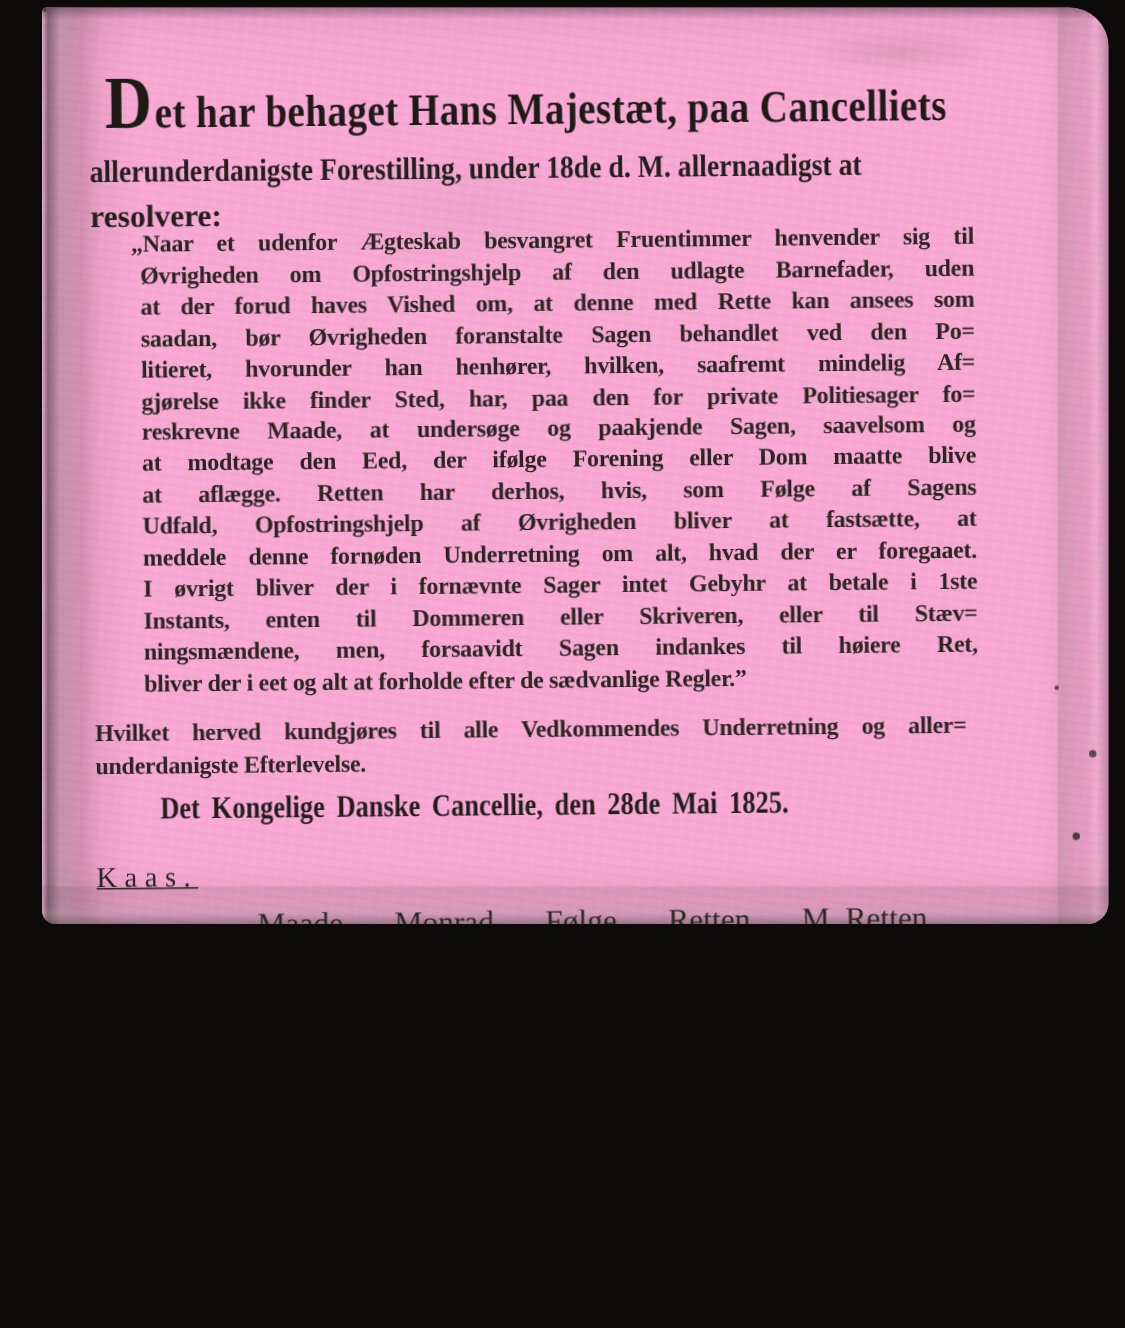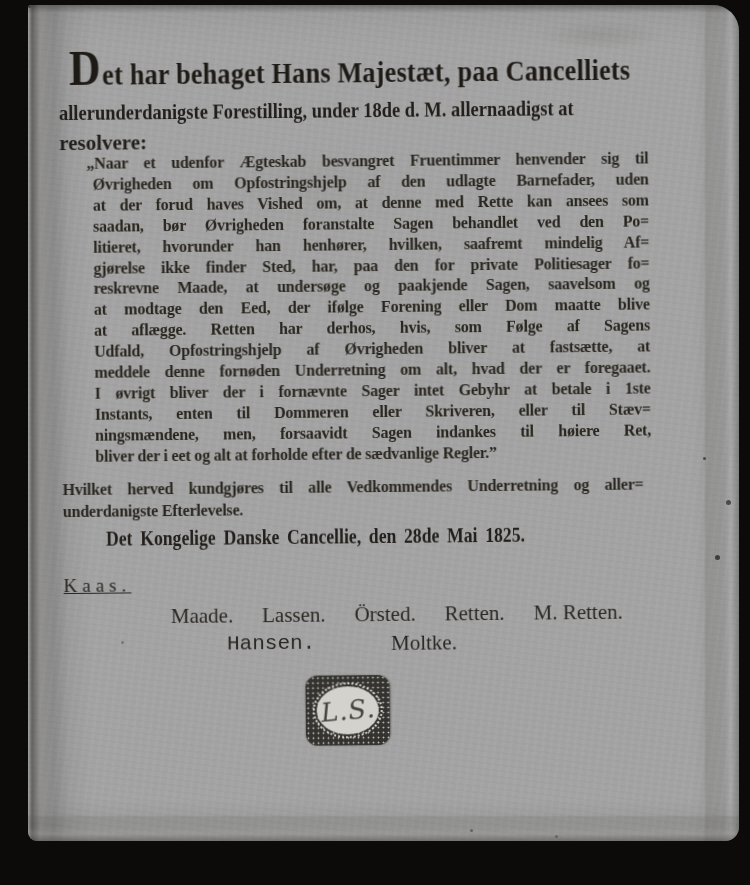--- a/index.html
+++ b/index.html
@@ -5,22 +5,22 @@
   html,body{margin:0;padding:0;}
   body{
     width:750px;height:885px;
     background:#0c0b09;
     position:relative;
     overflow:hidden;
     font-family:"Liberation Serif","DejaVu Serif",serif;
   }
   
   .page{
-    position:absolute;left:28px;top:5px;width:711px;height:836px;
-    background-color:#a3a3a3;
+    position:absolute;left:28px;top:5px;width:711px;height:611px;
+    background-color:#f9a8d4;
     border-radius:3px 26px 14px 9px;
     overflow:hidden;
     box-shadow:inset 0 0 40px rgba(60,58,54,.18);
   }
   
   .page::before{
     content:"";position:absolute;inset:0;pointer-events:none;
     background-image:
       repeating-linear-gradient(7deg, rgba(0,0,0,.018) 0 2px, transparent 2px 6px),
       repeating-linear-gradient(97deg, rgba(255,255,255,.03) 0 3px, transparent 3px 8px),
@@ -180,22 +180,22 @@
       <div class="c-line1">Hvilket herved kundgjøres til alle Vedkommendes Underretning og aller=</div>
       <div class="c-line2">underdanigste Efterlevelse.</div>
     </div>
 
     <div class="dateline blackletter">Det Kongelige Danske Cancellie, den 28de Mai 1825.</div>
 
     <div class="sig-kaas">Kaas.</div>
 
     <div class="sig-row1">
       <span>Maade.</span>
-      <span>Lassen.</span>
-      <span>Örsted.</span>
+      <span>Monrad.</span>
+      <span>Følge.</span>
       <span>Retten.</span>
       <span>M. Retten.</span>
     </div>
 
     <div class="sig-row2">
       <span class="sig-hansen">Hansen.</span>
       <span class="sig-moltke">Moltke.</span>
     </div>
 
     <div class="seal">

